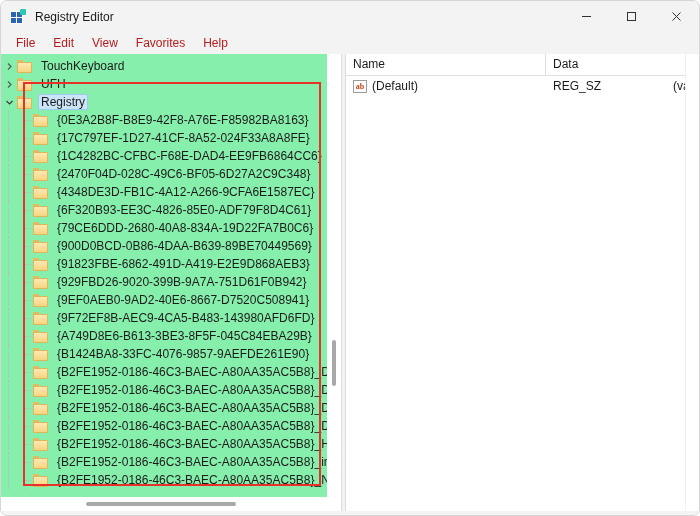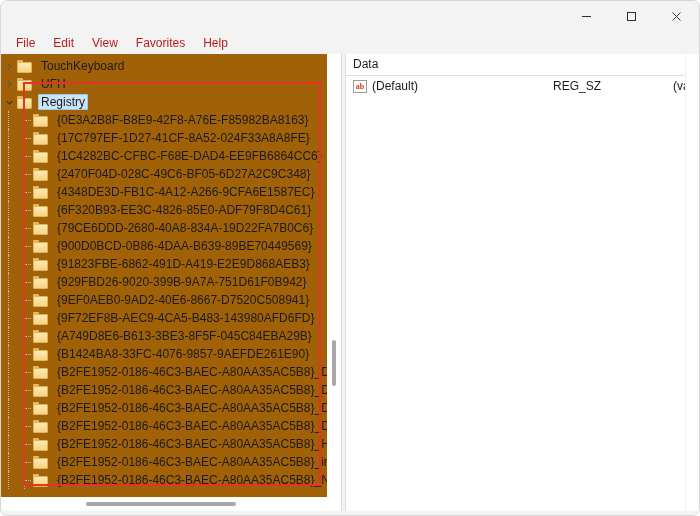--- a/index.html
+++ b/index.html
@@ -141,21 +141,21 @@
     background: #ffffff;
     position: relative;
     min-height: 0;
   }
 
   
   .tree-pane {
     width: 340px;
     min-width: 340px;
     position: relative;
-    background: #a16207;
+    background: #86efac;
     overflow: hidden;
     text-align: center;
   }
   .tree-scroll {
     position: absolute;
     left: 0;
     top: 0;
     right: 0;
     bottom: 0;
     overflow: hidden;
@@ -376,20 +376,27 @@
     min-height: 4px;
     background: #f3f3f3;
   }
 </style>
 </head>
 <body>
 
 <div class="window">
 
   <div class="titlebar">
+    <div class="title-left">
+      <div class="app-icon">
+        <div class="grid"></div>
+        <div class="dot"></div>
+      </div>
+      <div class="title-text">Registry Editor</div>
+    </div>
     <div class="win-controls">
       <div class="win-btn">
         <svg width="11" height="11" viewBox="0 0 11 11">
             <line x1="1" y1="5.5" x2="10" y2="5.5" stroke="#303030" stroke-width="1"></line>
           </svg>
       </div>
       <div class="win-btn">
         <svg width="11" height="11" viewBox="0 0 11 11">
             <rect x="1.5" y="1.5" width="8" height="8" fill="none" stroke="#303030" stroke-width="1"></rect>
           </svg>
@@ -653,20 +660,21 @@
 
       <div class="h-scroll">
         <div class="h-thumb" style="left:85px; width:150px;"></div>
       </div>
     </div>
 
     <div class="splitter"></div>
 
     <div class="values-pane">
       <div class="col-header">
+        <div class="col-h col-name">Name</div>
         <div class="col-h col-data">Data</div>
       </div>
       <div id="value-rows">
           <div class="value-row">
             <div class="cell cell-name">
               <div class="ab-icon">ab</div>
               <span>(Default)</span>
             </div>
             <div class="cell cell-type">REG_SZ</div>
             <div class="cell cell-data">(value i</div>

